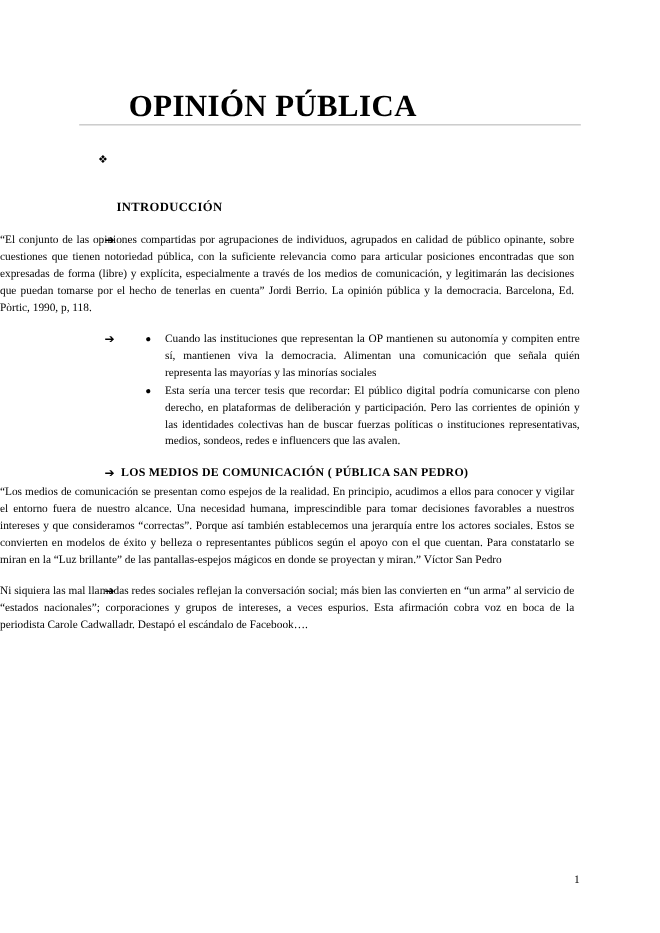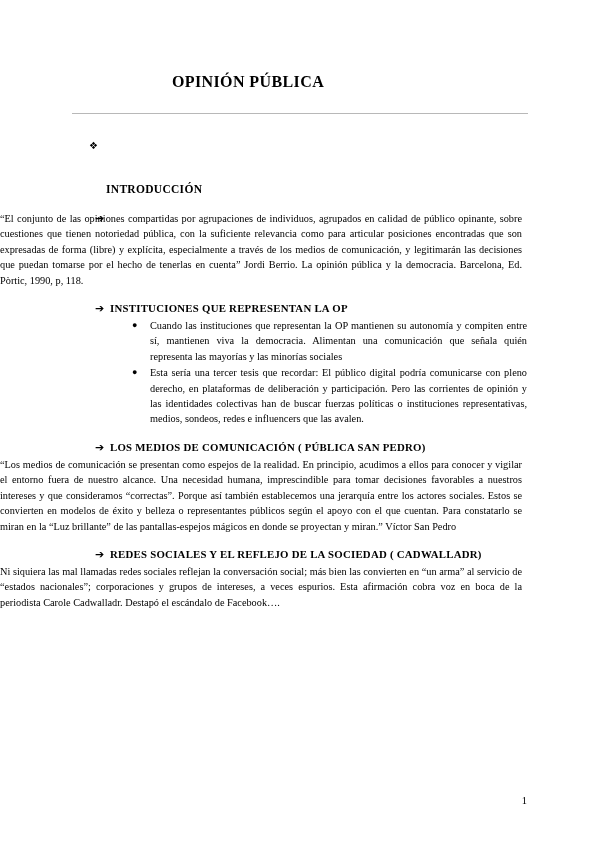--- a/index.html
+++ b/index.html
@@ -23,21 +23,21 @@
     box-sizing: border-box;
   }
 
   
   .doc-title {
     position: absolute;
     top: 62px;
     left: 0;
     width: 496px;
     text-align: center;
-    font-size: 16px;
+    font-size: 28px;
     font-weight: bold;
     letter-spacing: 0.4px;
     font-family: "Liberation Serif", "DejaVu Serif", serif;
   }
 
   .title-rule {
     position: absolute;
     top: 113px;
     left: 72px;
     width: 456px;
@@ -160,42 +160,40 @@
       <span class="h1-text">INTRODUCCIÓN</span>
     </div>
 
     <div class="h2-block">
       <span class="h2-marker">➔</span>
     </div>
     <p class="para">“El conjunto de las opiniones compartidas por agrupaciones de individuos, agrupados en calidad de público opinante, sobre cuestiones que tienen notoriedad pública, con la suficiente relevancia como para articular posiciones encontradas que son expresadas de forma (libre) y explícita, especialmente a través de los medios de comunicación, y legitimarán las decisiones que puedan tomarse por el hecho de tenerlas en cuenta” Jordi Berrio. La opinión pública y la democracia. Barcelona, Ed. Pòrtic, 1990, p, 118.</p>
 
     <div class="h2-block">
       <span class="h2-marker">➔</span>
-      <span class="h2-text">INSTITUCIONES QUE REPRESENTAN LA OP</span>
     </div>
     <ul class="bullet-list">
       <li class="bullet-item">
         <span class="bullet-dot">●</span>
         <span>Cuando las instituciones que representan la OP mantienen su autonomía y compiten entre sí, mantienen viva la democracia. Alimentan una comunicación que señala quién representa las mayorías y las minorías sociales</span>
       </li>
       <li class="bullet-item">
         <span class="bullet-dot">●</span>
         <span>Esta sería una tercer tesis que recordar: El público digital podría comunicarse con pleno derecho, en plataformas de deliberación y participación. Pero las corrientes de opinión y las identidades colectivas han de buscar fuerzas políticas o instituciones representativas, medios, sondeos, redes e influencers que las avalen.</span>
       </li>
     </ul>
 
     <div class="h2-block">
       <span class="h2-marker">➔</span>
       <span class="h2-text">LOS MEDIOS DE COMUNICACIÓN ( PÚBLICA SAN PEDRO)</span>
     </div>
     <p class="para">“Los medios de comunicación se presentan como espejos de la realidad. En principio, acudimos a ellos para conocer y vigilar el entorno fuera de nuestro alcance. Una necesidad humana, imprescindible para tomar decisiones favorables a nuestros intereses y que consideramos “correctas”. Porque así también establecemos una jerarquía entre los actores sociales. Estos se convierten en modelos de éxito y belleza o representantes públicos según el apoyo con el que cuentan. Para constatarlo se miran en la “Luz brillante” de las pantallas-espejos mágicos en donde se proyectan y miran.” Víctor San Pedro</p>
 
     <div class="h2-block">
       <span class="h2-marker">➔</span>
-      <span class="h2-text">REDES SOCIALES Y EL REFLEJO DE LA SOCIEDAD ( CADWALLADR)</span>
     </div>
     <p class="para">Ni siquiera las mal llamadas redes sociales reflejan la conversación social; más bien las convierten en “un arma” al servicio de “estados nacionales”; corporaciones y grupos de intereses, a veces espurios. Esta afirmación cobra voz en boca de la periodista Carole Cadwalladr. Destapó el escándalo de Facebook….</p>
 
   </div>
 
   <div class="page-number">1</div>
 
 </div>
 
 </body></html>

